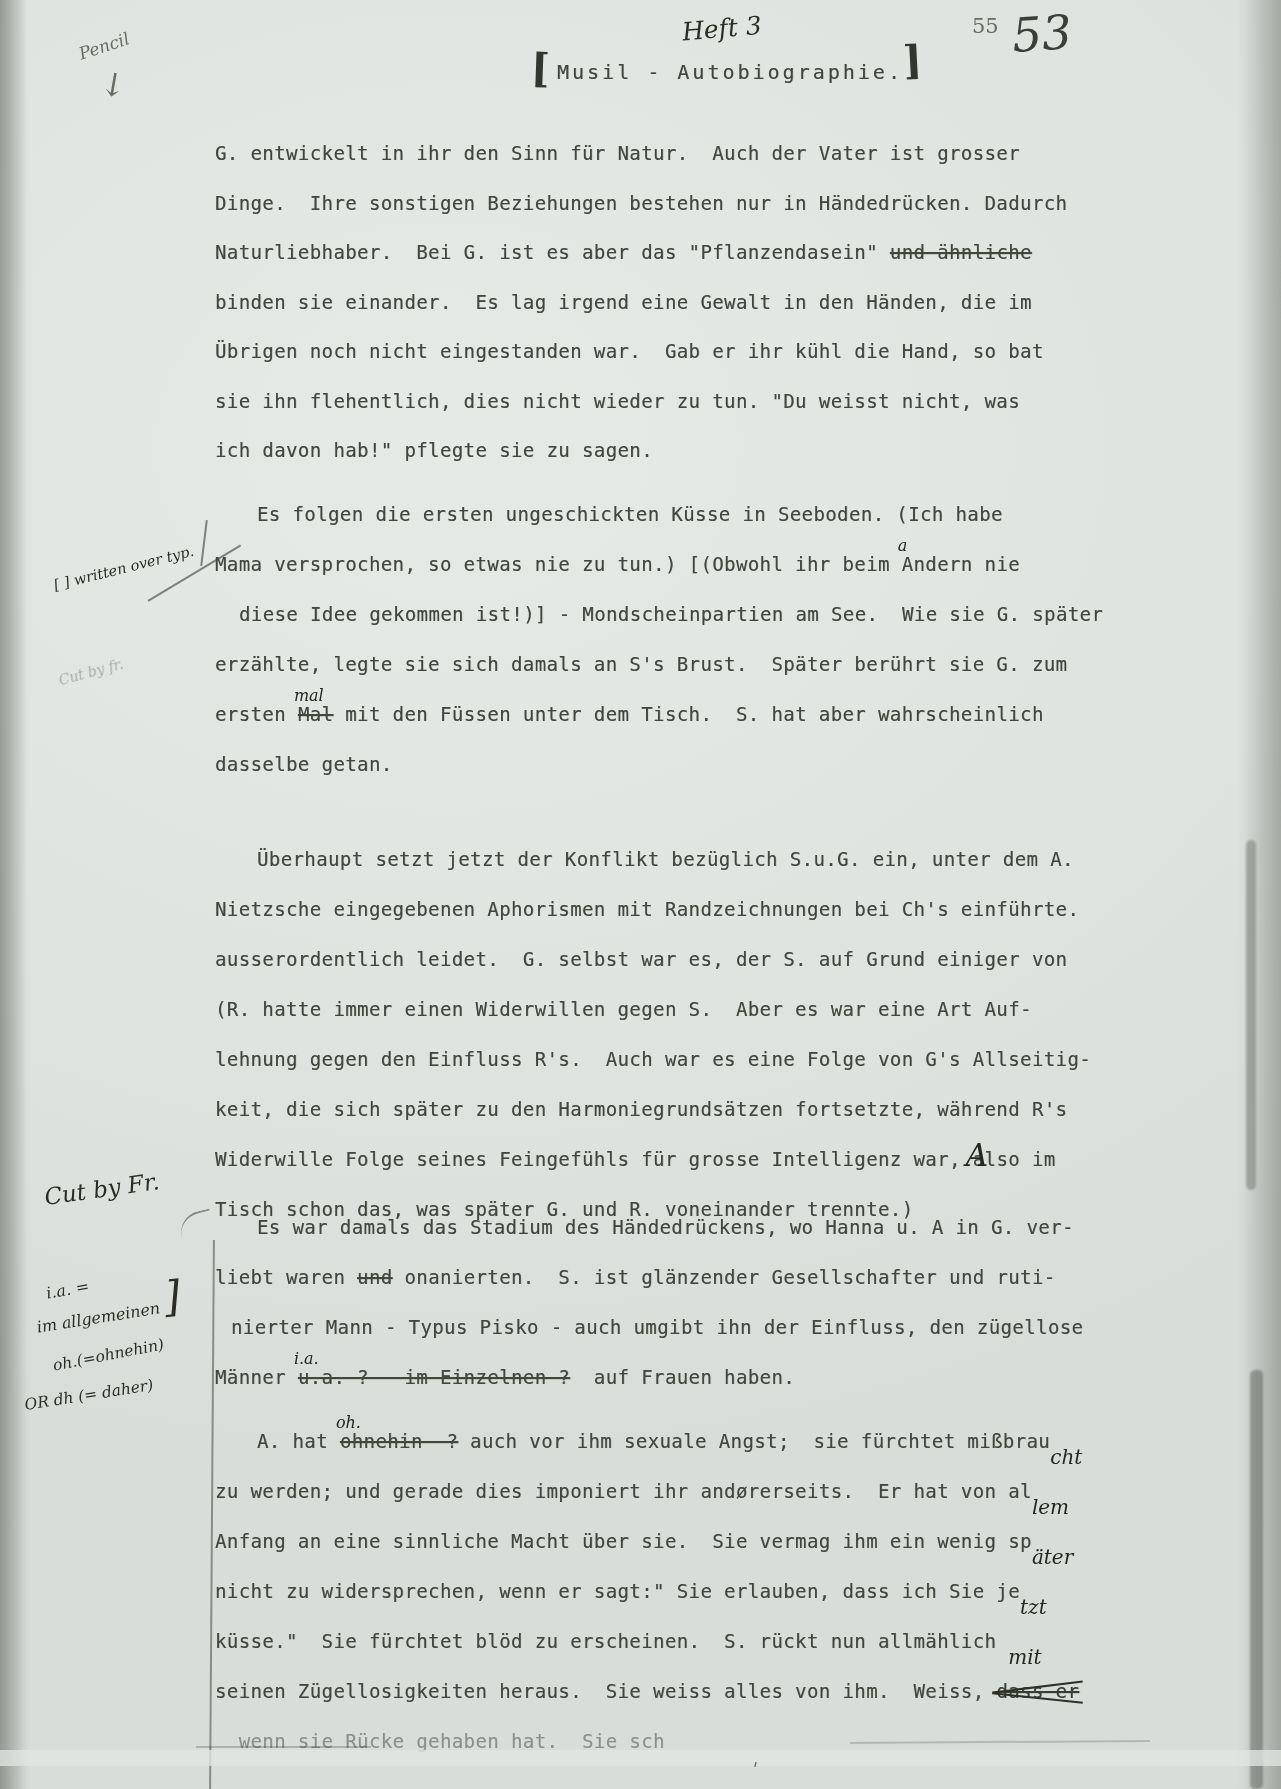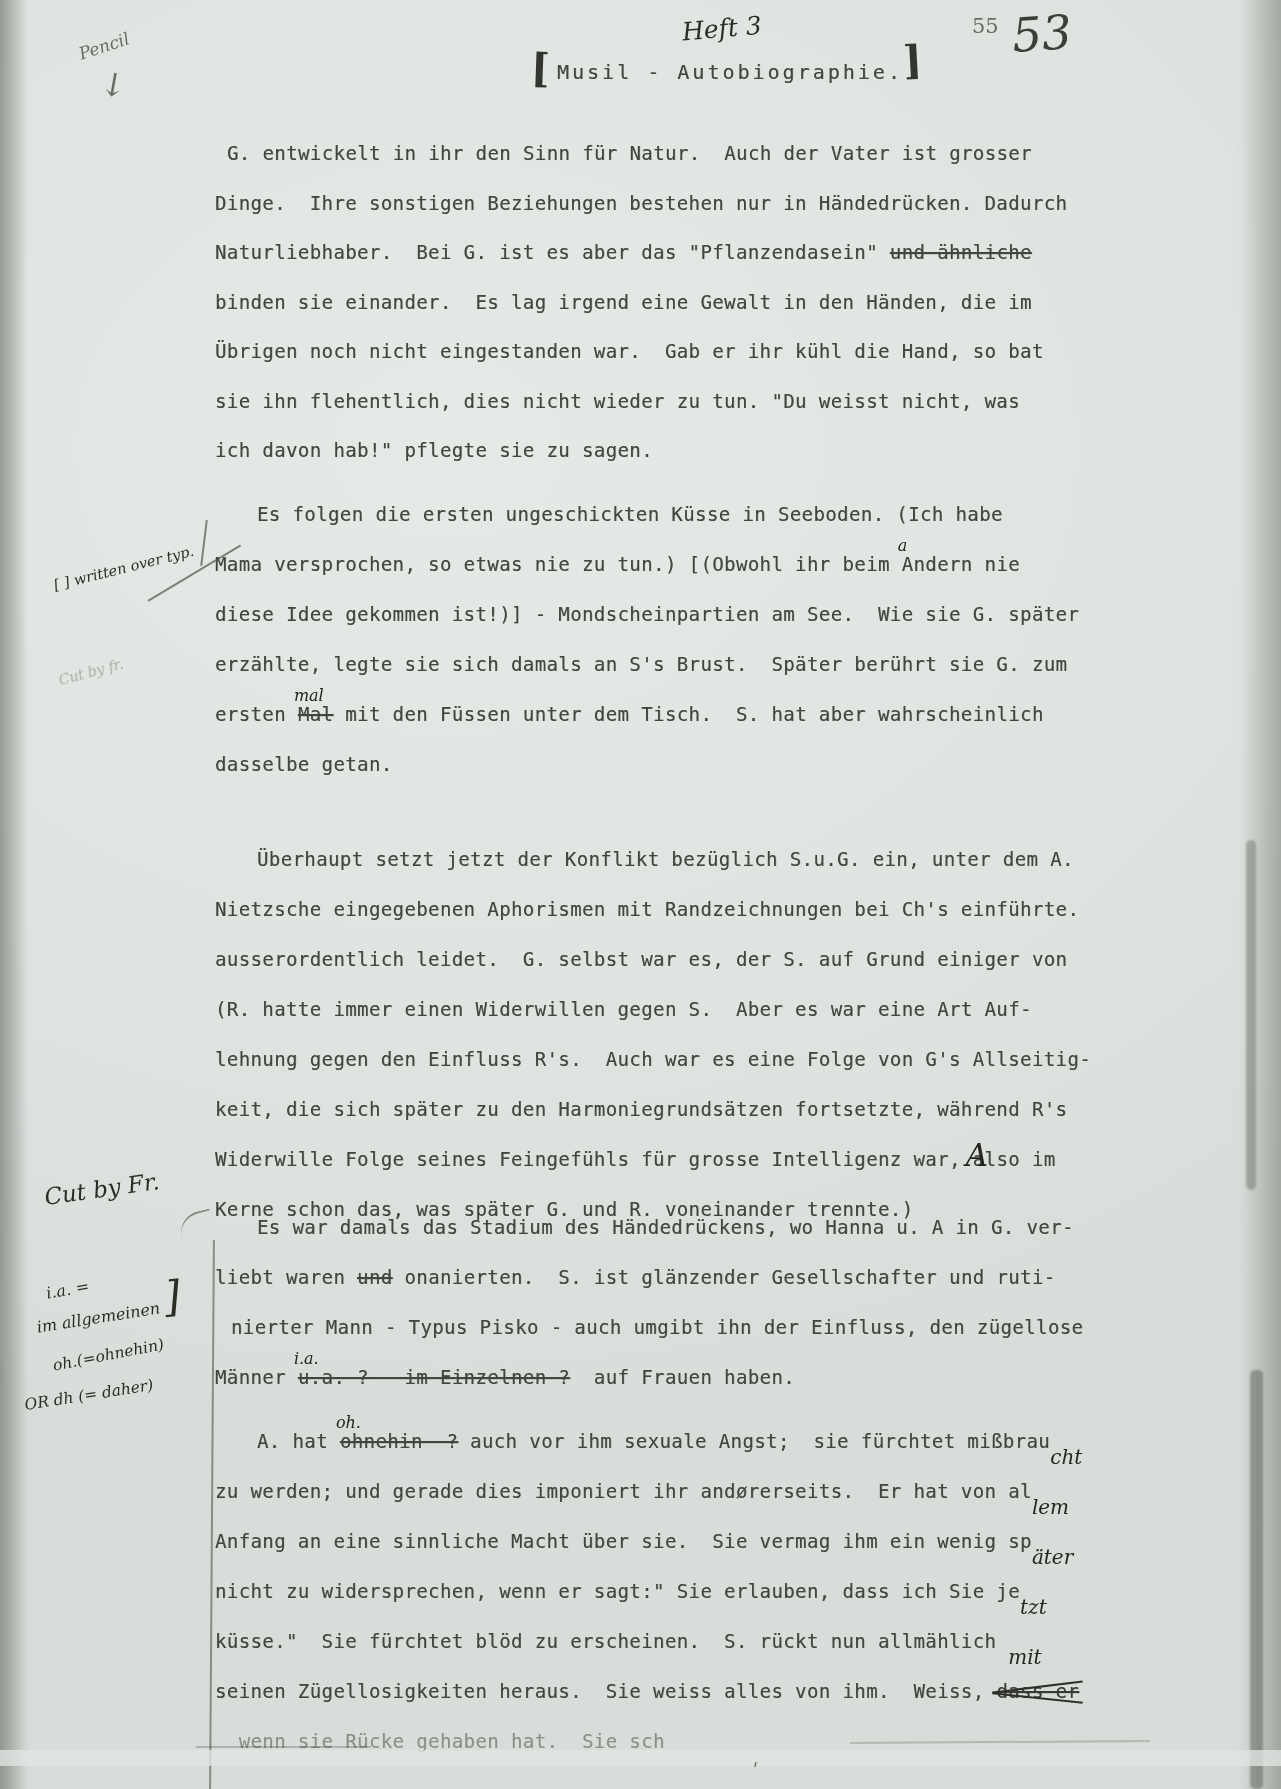--- a/index.html
+++ b/index.html
@@ -73,45 +73,45 @@
 <div class="note" style="left:36px;top:1308px;font-size:16px;transform:rotate(-9deg);">im allgemeinen</div>
 <div class="note" style="left:164px;top:1272px;font-size:42px;transform:rotate(-6deg);">]</div>
 <div class="note" style="left:52px;top:1346px;font-size:15.5px;transform:rotate(-11deg);">oh.(=ohnehin)</div>
 <div class="note" style="left:24px;top:1386px;font-size:15.5px;transform:rotate(-9deg);">OR dh (= daher)</div>
 
 <div class="edge" style="left:180px;top:1212px;width:34px;height:32px;border-top:2px solid rgba(58,60,54,.55);border-top-left-radius:22px;transform:rotate(-14deg);"></div>
 <div class="line" style="left:211px;top:1240px;width:2px;height:549px;transform:rotate(.4deg);opacity:.85;"></div>
 
 <div id="typescript">
     <div class="para" style="top: 129px;">
-      <div class="tline" style="height: 49.5px; line-height: 49.5px; margin-left: 12px;">G. entwickelt in ihr den Sinn für Natur.  Auch der Vater ist grosser</div>
+      <div class="tline" style="height: 49.5px; line-height: 49.5px;">G. entwickelt in ihr den Sinn für Natur.  Auch der Vater ist grosser</div>
       <div class="tline" style="height: 49.5px; line-height: 49.5px;">Dinge.  Ihre sonstigen Beziehungen bestehen nur in Händedrücken. Dadurch</div>
       <div class="tline" style="height: 49.5px; line-height: 49.5px;">Naturliebhaber.  Bei G. ist es aber das "Pflanzendasein" <span class="st">und ähnliche</span></div>
       <div class="tline" style="height: 49.5px; line-height: 49.5px;">binden sie einander.  Es lag irgend eine Gewalt in den Händen, die im</div>
       <div class="tline" style="height: 49.5px; line-height: 49.5px;">Übrigen noch nicht eingestanden war.  Gab er ihr kühl die Hand, so bat</div>
       <div class="tline" style="height: 49.5px; line-height: 49.5px;">sie ihn flehentlich, dies nicht wieder zu tun. "Du weisst nicht, was</div>
       <div class="tline" style="height: 49.5px; line-height: 49.5px;">ich davon hab!" pflegte sie zu sagen.</div>
     </div>
     <div class="para" style="top: 489px;">
       <div class="tline indent" style="height: 50px; line-height: 50px;">Es folgen die ersten ungeschickten Küsse in Seeboden. (Ich habe</div>
       <div class="tline" style="height: 50px; line-height: 50px;">Mama versprochen, so etwas nie zu tun.) [(Obwohl ihr beim <span class="hwa"><span>a</span></span>Andern nie</div>
-      <div class="tline" style="height: 50px; line-height: 50px;">diese Idee gekommen ist!)] - Mondscheinpartien am See.  Wie sie G. später</div>
+      <div class="tline" style="height: 50px; line-height: 50px; margin-left: 24px;">diese Idee gekommen ist!)] - Mondscheinpartien am See.  Wie sie G. später</div>
       <div class="tline" style="height: 50px; line-height: 50px;">erzählte, legte sie sich damals an S's Brust.  Später berührt sie G. zum</div>
       <div class="tline" style="height: 50px; line-height: 50px;">ersten <span class="hwa"><span>mal</span></span><span class="st">Mal</span> mit den Füssen unter dem Tisch.  S. hat aber wahrscheinlich</div>
       <div class="tline" style="height: 50px; line-height: 50px;">dasselbe getan.</div>
     </div>
     <div class="para" style="top: 834px;">
       <div class="tline indent" style="height: 50px; line-height: 50px;">Überhaupt setzt jetzt der Konflikt bezüglich S.u.G. ein, unter dem A.</div>
       <div class="tline" style="height: 50px; line-height: 50px;">Nietzsche eingegebenen Aphorismen mit Randzeichnungen bei Ch's einführte.</div>
       <div class="tline" style="height: 50px; line-height: 50px;">ausserordentlich leidet.  G. selbst war es, der S. auf Grund einiger von</div>
       <div class="tline" style="height: 50px; line-height: 50px;">(R. hatte immer einen Widerwillen gegen S.  Aber es war eine Art Auf-</div>
       <div class="tline" style="height: 50px; line-height: 50px;">lehnung gegen den Einfluss R's.  Auch war es eine Folge von G's Allseitig-</div>
       <div class="tline" style="height: 50px; line-height: 50px;">keit, die sich später zu den Harmoniegrundsätzen fortsetzte, während R's</div>
       <div class="tline" style="height: 50px; line-height: 50px;">Widerwille Folge seines Feingefühls für grosse Intelligenz war, <span class="hwb"><span>A</span></span>also im</div>
-      <div class="tline" style="height: 50px; line-height: 50px;">Kerne schon das, was später G. und R. voneinander trennte.)</div>
+      <div class="tline" style="height: 50px; line-height: 50px;">Tisch schon das, was später G. und R. voneinander trennte.)</div>
     </div>
     <div class="para" style="top: 1202px;">
       <div class="tline indent" style="height: 50px; line-height: 50px;">Es war damals das Stadium des Händedrückens, wo Hanna u. A in G. ver-</div>
       <div class="tline" style="height: 50px; line-height: 50px;">liebt waren <span class="st">und</span> onanierten.  S. ist glänzender Gesellschafter und ruti-</div>
       <div class="tline" style="height: 50px; line-height: 50px; padding-left: 16px;">nierter Mann - Typus Pisko - auch umgibt ihn der Einfluss, den zügellose</div>
       <div class="tline" style="height: 50px; line-height: 50px;">Männer <span class="hwa"><span>i.a.</span></span><span class="st">u.a. ?   im Einzelnen ?</span>  auf Frauen haben.</div>
     </div>
     <div class="para" style="top: 1416px;">
       <div class="tline indent" style="height: 50px; line-height: 50px;">A. hat <span class="hwa"><span>oh.</span></span><span class="st">ohnehin  ?</span> auch vor ihm sexuale Angst;  sie fürchtet mißbrau<span class="hw">cht</span></div>
       <div class="tline" style="height: 50px; line-height: 50px;">zu werden; und gerade dies imponiert ihr andørerseits.  Er hat von al<span class="hw">lem</span></div>

